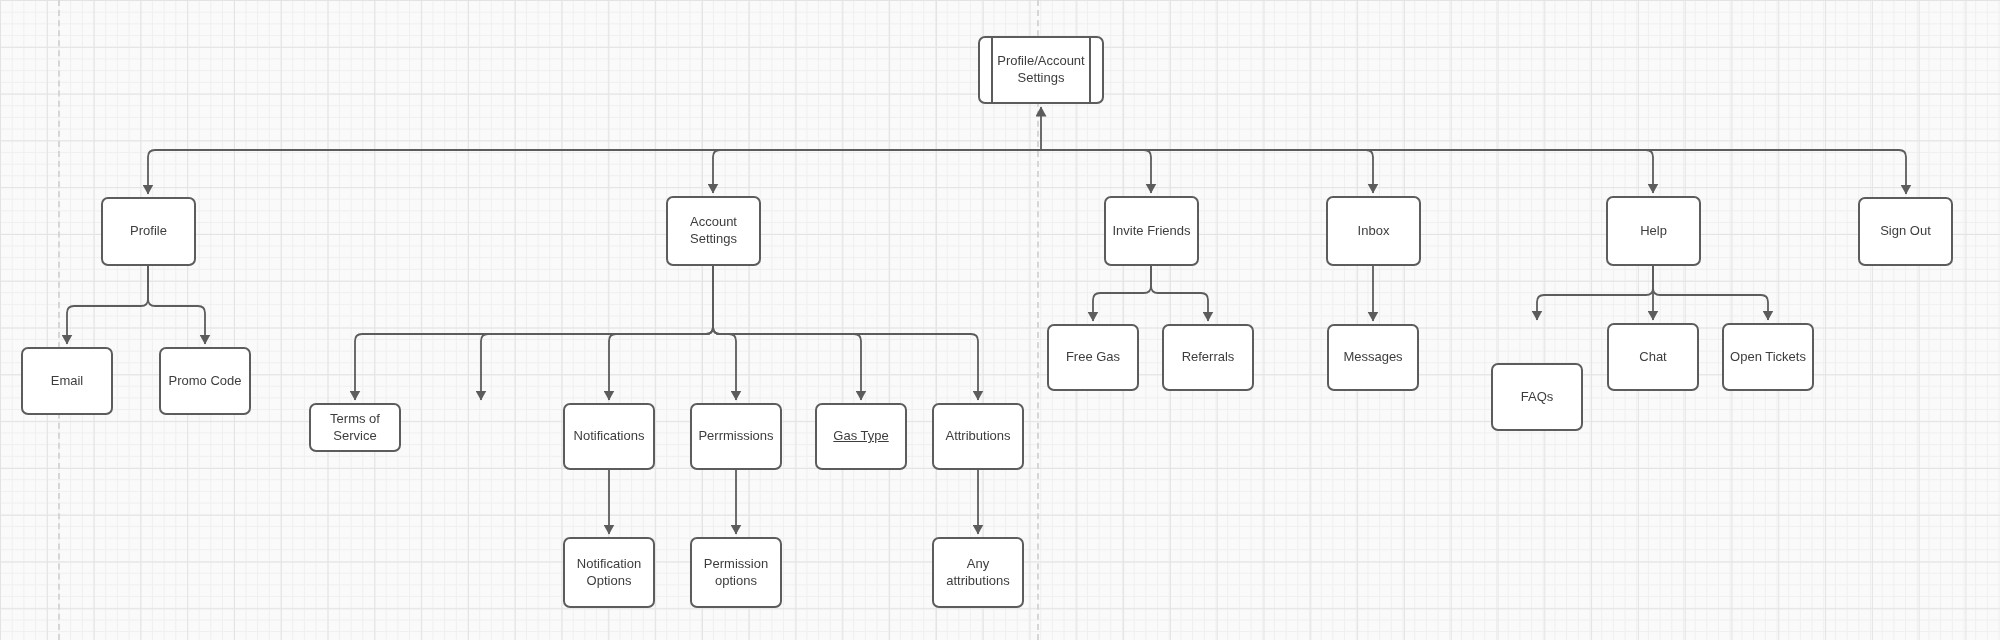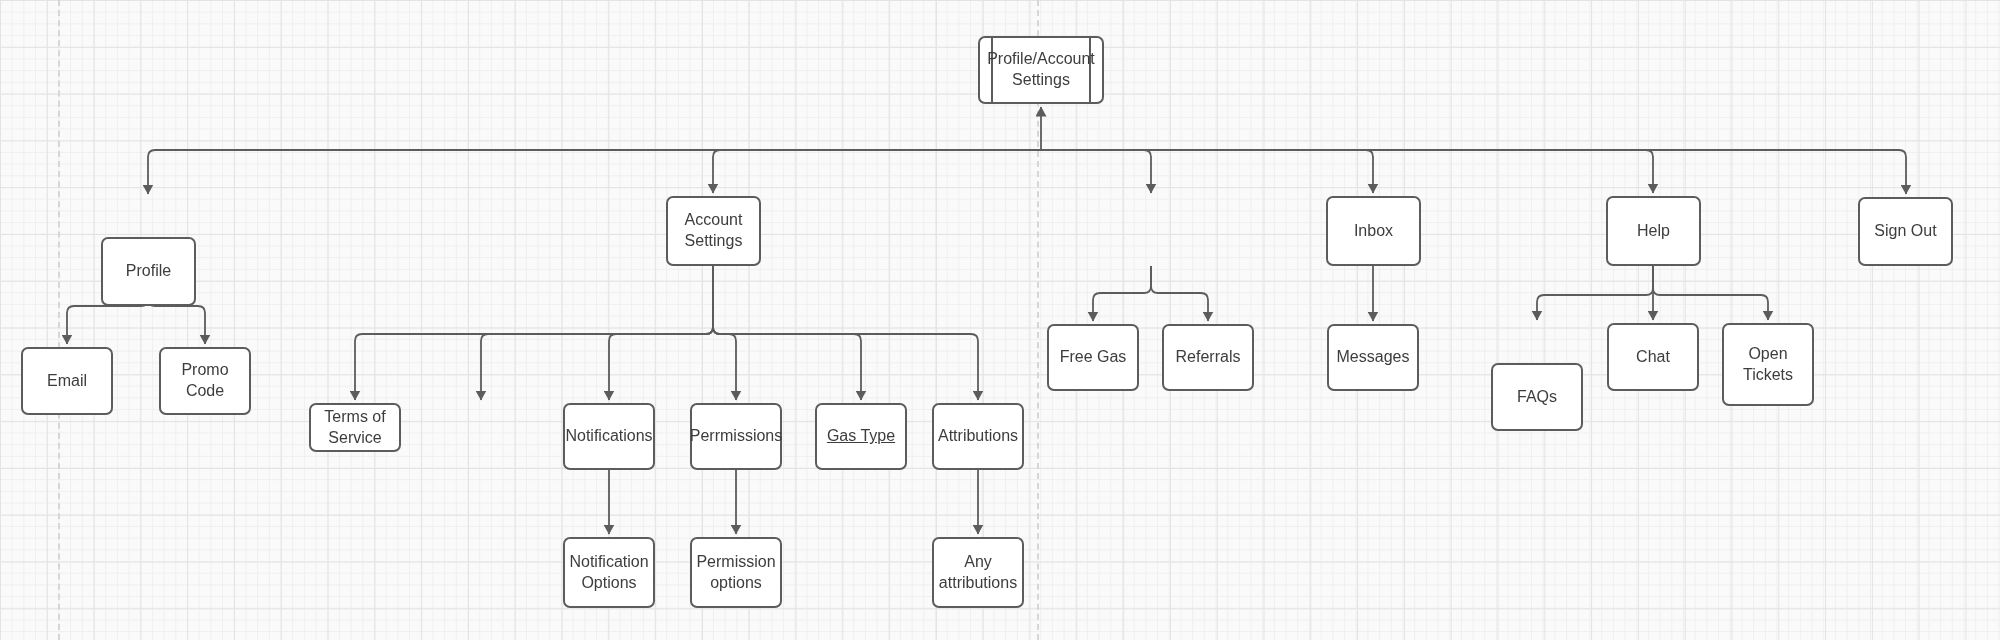--- a/index.html
+++ b/index.html
@@ -33,21 +33,21 @@
   svg.edges{position:absolute;left:0;top:0;z-index:2;}
   svg.edges path.edge{fill:none;stroke:var(--connector);stroke-width:1.8;}
   .node{
     position:absolute;z-index:3;
     background:var(--node-fill);
     border:2px solid var(--node-border);
     border-radius:7px;
     display:flex;align-items:center;justify-content:center;
     text-align:center;
     color:var(--text);
-    font-size:16px;line-height:1.3;
+    font-size:13px;line-height:1.3;
     padding:2px 4px;
     cursor:default;
   }
   .node .bar{
     position:absolute;top:0;bottom:0;width:0;
     border-left:2px solid var(--node-border);
   }
   .node .bar.left{left:11px;}
   .node .bar.right{right:11px;}
   .node .label{position:relative;}
@@ -87,25 +87,28 @@
       <path d="M1653 266 L1653 320" class="edge" marker-end="url(#arrow)"></path>
       <path d="M1653 266 L1653 288 Q1653 295 1660 295 L1761 295 Q1768 295 1768 302 L1768 320" class="edge" marker-end="url(#arrow)"></path>
     </svg>
 <div class="page-guide" style="left: 58px;"></div>
     <div class="page-guide" style="left: 1037px;"></div>
     <div class="node" style="left: 978px; top: 36px; width: 126px; height: 68px;">
       <span class="bar left"></span>
       <span class="bar right"></span>
       <span class="label">Profile/Account Settings</span>
     </div>
-    <div class="node" style="left: 101px; top: 197px; width: 95px; height: 69px; margin-top: 40px;">
+    <div class="node" style="left: 101px; top: 197px; width: 95px; height: 69px;">
       <span class="label">Profile</span>
     </div>
     <div class="node" style="left: 666px; top: 196px; width: 95px; height: 70px;">
       <span class="label">Account Settings</span>
+    </div>
+    <div class="node" style="left: 1104px; top: 196px; width: 95px; height: 70px;">
+      <span class="label">Invite Friends</span>
     </div>
     <div class="node" style="left: 1326px; top: 196px; width: 95px; height: 70px;">
       <span class="label">Inbox</span>
     </div>
     <div class="node" style="left: 1606px; top: 196px; width: 95px; height: 70px;">
       <span class="label">Help</span>
     </div>
     <div class="node" style="left: 1858px; top: 197px; width: 95px; height: 69px;">
       <span class="label">Sign Out</span>
     </div>
@@ -147,16 +150,16 @@
     </div>
     <div class="node" style="left: 1327px; top: 324px; width: 92px; height: 67px;">
       <span class="label">Messages</span>
     </div>
     <div class="node" style="left: 1491px; top: 323px; width: 92px; height: 68px; margin-top: 40px;">
       <span class="label">FAQs</span>
     </div>
     <div class="node" style="left: 1607px; top: 323px; width: 92px; height: 68px; text-align: right;">
       <span class="label">Chat</span>
     </div>
-    <div class="node" style="left: 1722px; top: 323px; width: 92px; height: 83px;">
+    <div class="node" style="left: 1722px; top: 323px; width: 92px; height: 68px;">
       <span class="label">Open Tickets</span>
     </div>
   </div>
 
 </body></html>

